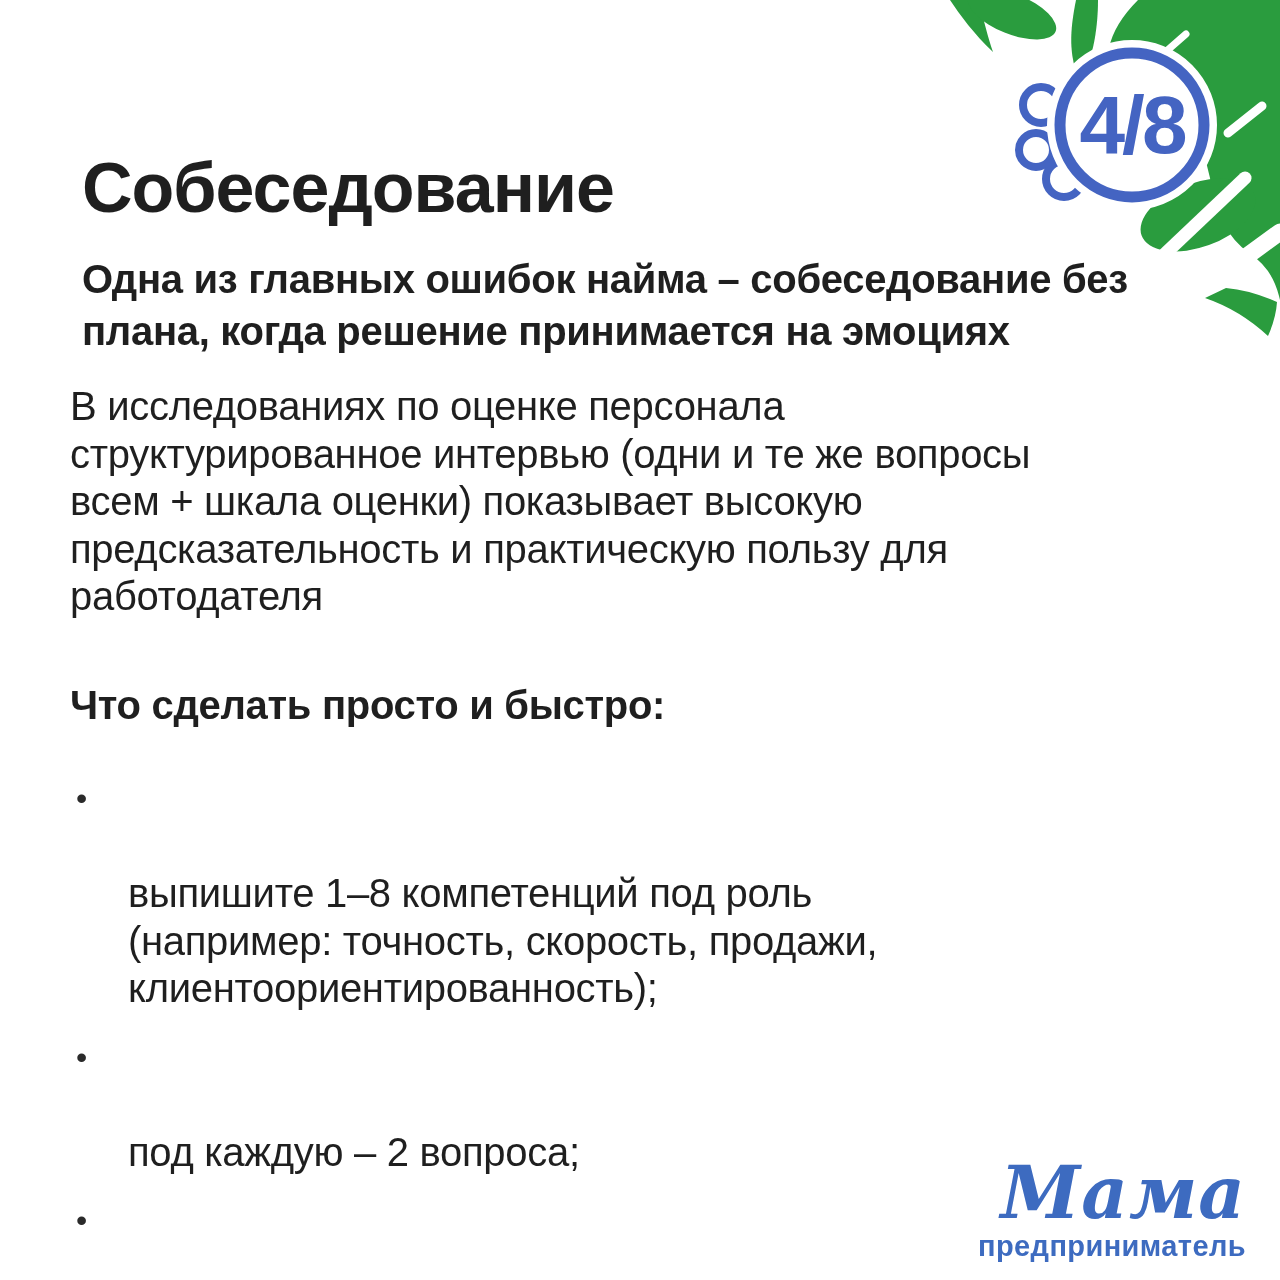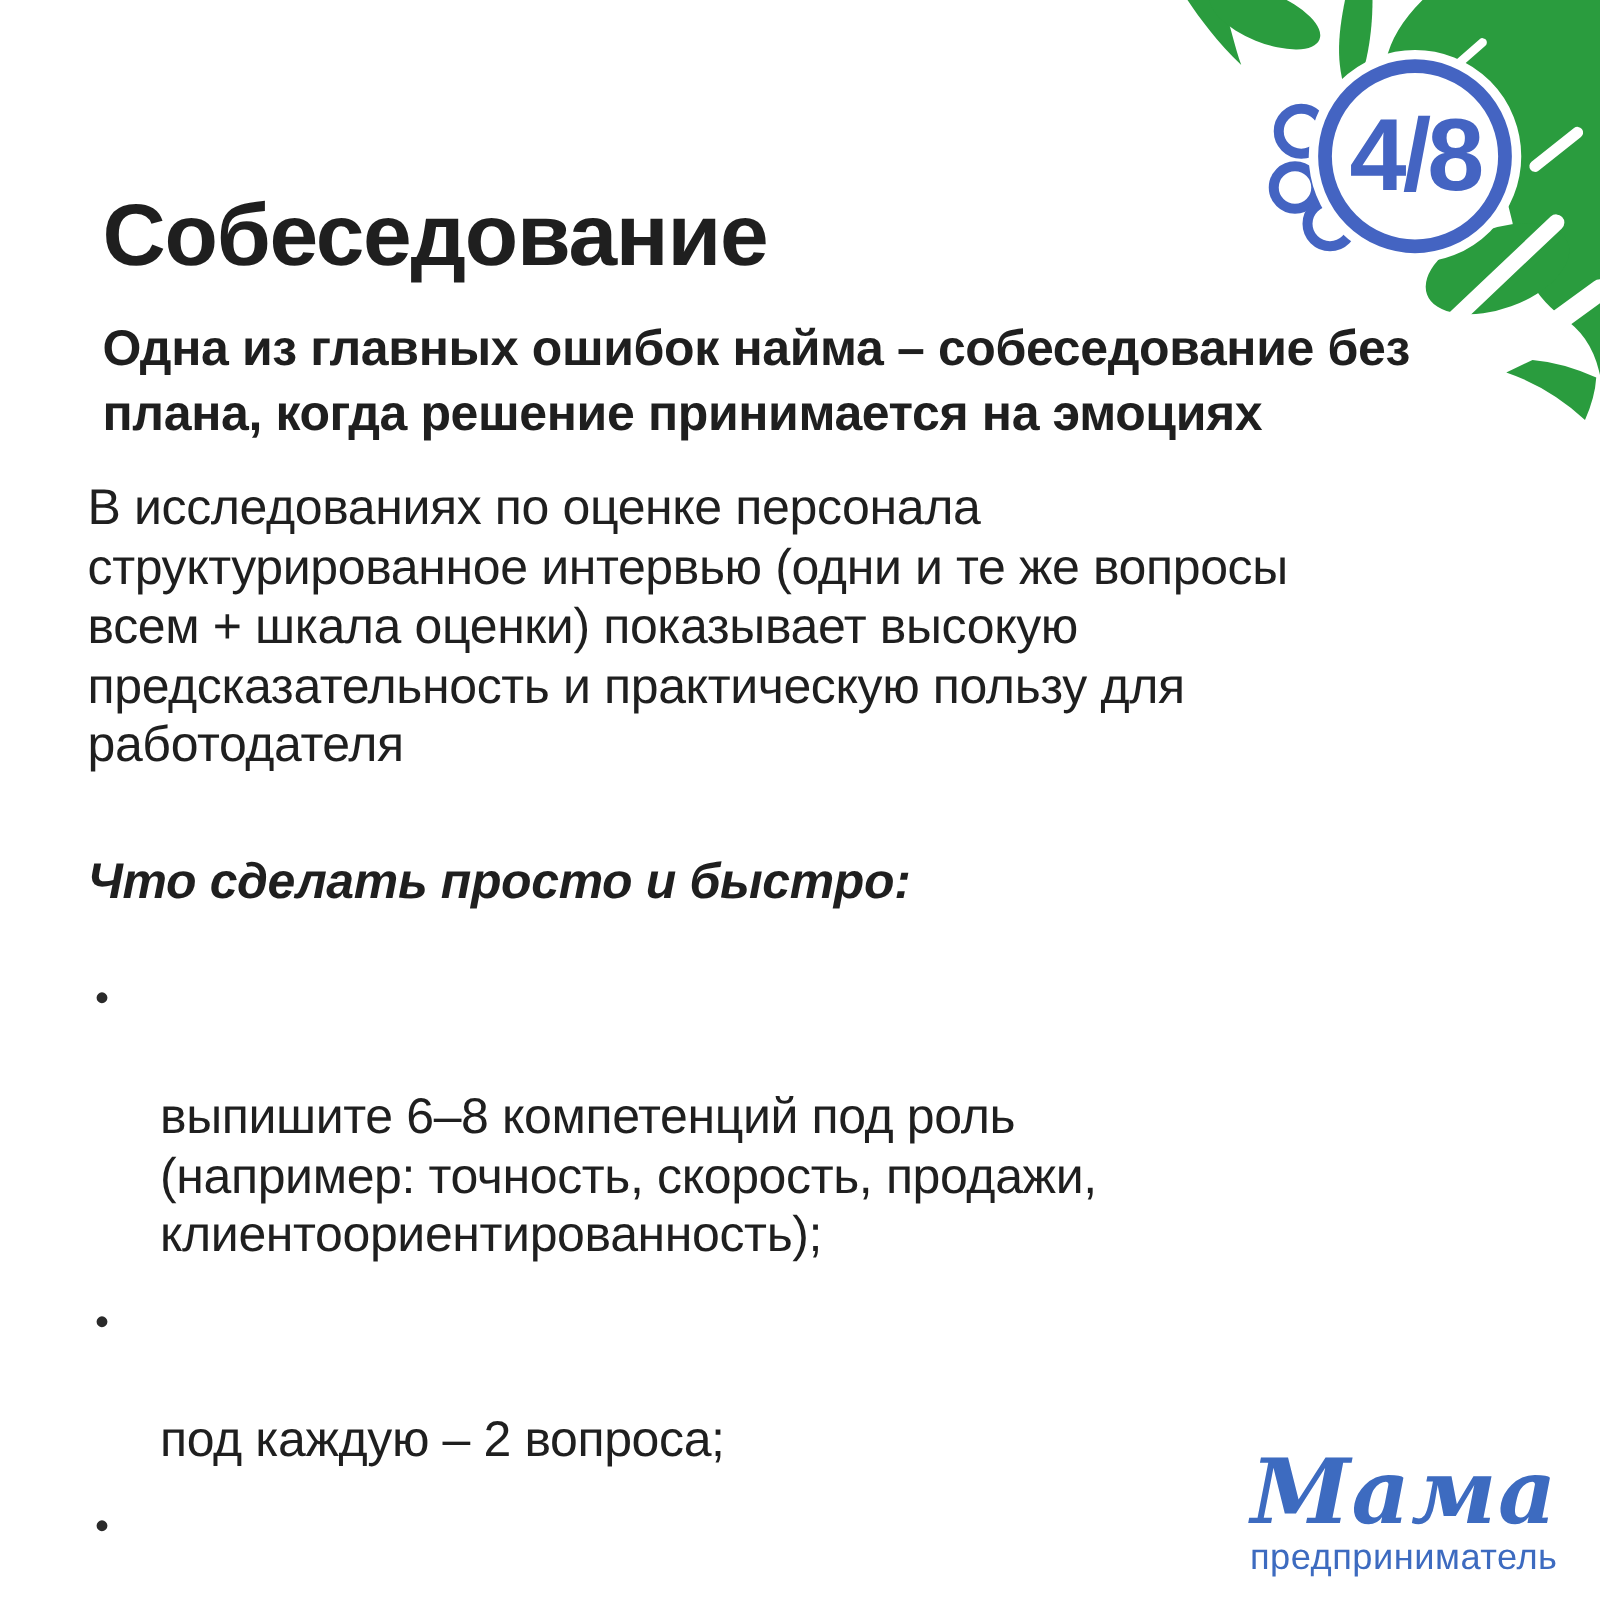--- a/index.html
+++ b/index.html
@@ -118,21 +118,21 @@
     font-style: italic;
     font-weight: 700;
     font-size: 72px;
     line-height: 74px;
     letter-spacing: 1px;
     text-align: right;
   }
   .logo-subtitle {
     font-size: 29px;
     line-height: 30px;
-    font-weight: 400;
+    font-weight: 700;
     letter-spacing: 0.4px;
     margin-top: 1px;
   }
 </style>
 </head>
 <body>
 
 <div class="slide">
 
   <svg class="splash-svg" viewBox="0 0 380 380" aria-hidden="true">
@@ -167,26 +167,26 @@
 
   <p class="lead-paragraph" style="margin:12px;">Одна из главных ошибок найма – собеседование без
 плана, когда решение принимается на эмоциях</p>
 
   <p class="body-paragraph" style="margin:0;">В исследованиях по оценке персонала
 структурированное интервью (одни и те же вопросы
 всем + шкала оценки) показывает высокую
 предсказательность и практическую пользу для
 работодателя</p>
 
-  <h2 class="list-heading" style="margin:0;font-style:italic;">Что сделать просто и быстро:</h2>
+  <h2 class="list-heading" style="margin:0;">Что сделать просто и быстро:</h2>
 
   <ul class="bullet-list">
     <li>
       <span class="bullet-dot">•</span>
-      <span>выпишите 6–8 компетенций под роль
+      <span>выпишите 1–8 компетенций под роль
 (например: точность, скорость, продажи,
 клиентоориентированность);</span>
     </li>
     <li>
       <span class="bullet-dot">•</span>
       <span>под каждую – 2 вопроса;</span>
     </li>
     <li>
       <span class="bullet-dot">•</span>
       

